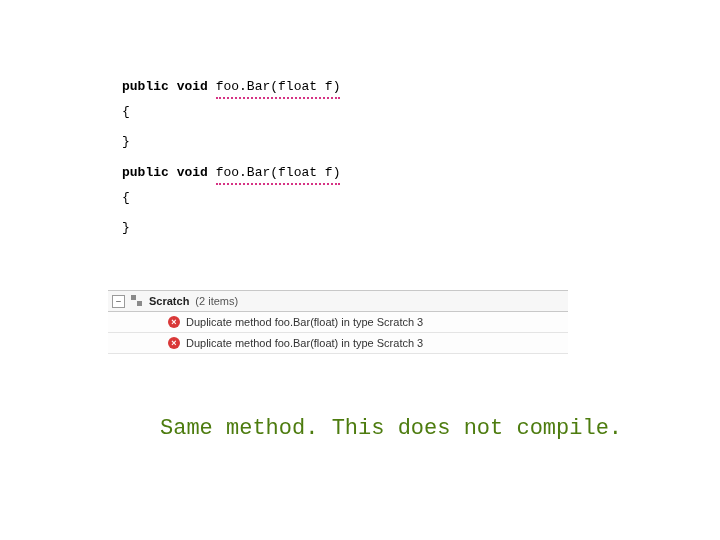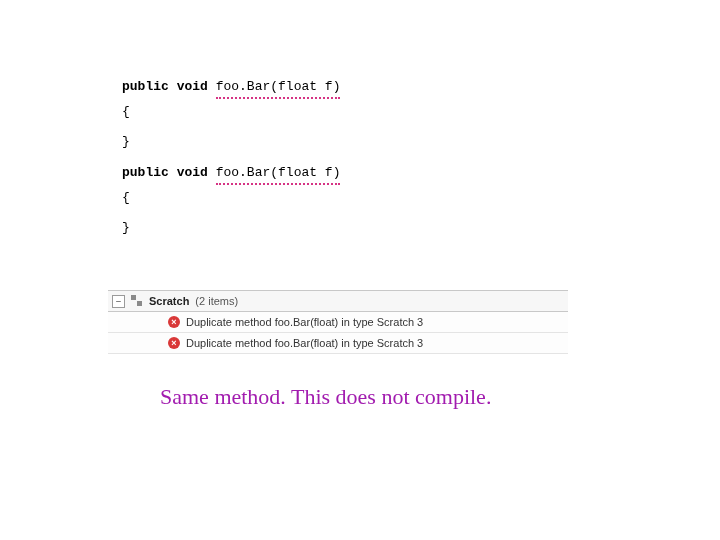--- a/index.html
+++ b/index.html
@@ -34,22 +34,22 @@
     .panel-count { color: #555; }
 
     .panel-row { display: flex; align-items: center; gap: 6px; height: 20px;
                  border-bottom: 1px solid #e4e4e4; padding: 0 4px 0 60px;
                  background: #fdfdfd; }
     .err-icon { width: 12px; height: 12px; border-radius: 50%; background: #d93838;
                 display: inline-flex; align-items: center; justify-content: center;
                 color: #fff; font-size: 9px; font-weight: bold; font-family: Arial, sans-serif; }
     .err-text { color: #333; }
 
-    .caption { position: absolute; left: 160px; top: 384px;
-               font-family: Liberation Serif, serif; font-size: 22px; color: #a21caf; }
+    .caption { position: absolute; left: 160px; top: 416px;
+               font-family: Liberation Mono, monospace; font-size: 22px; color: #4d7c0f; }
   </style>
 </head>
 <body>
 
 <div class="stage">
 
   <div class="code-block">
     <div class="method">
       <span class="kw">public</span>
       <span> </span>

